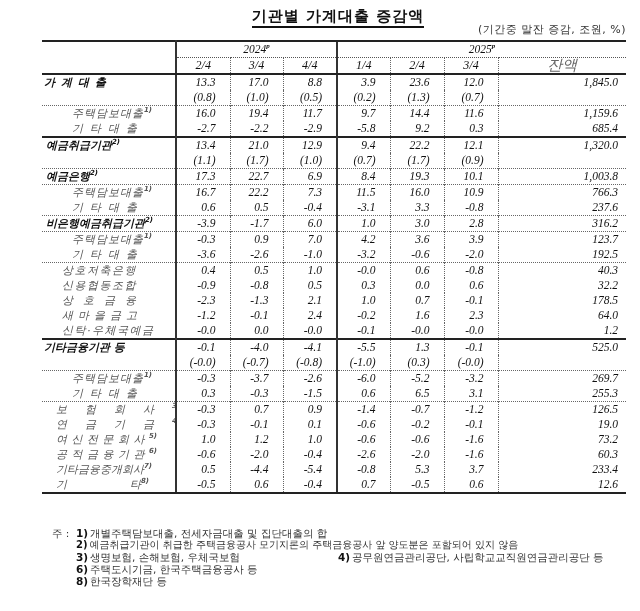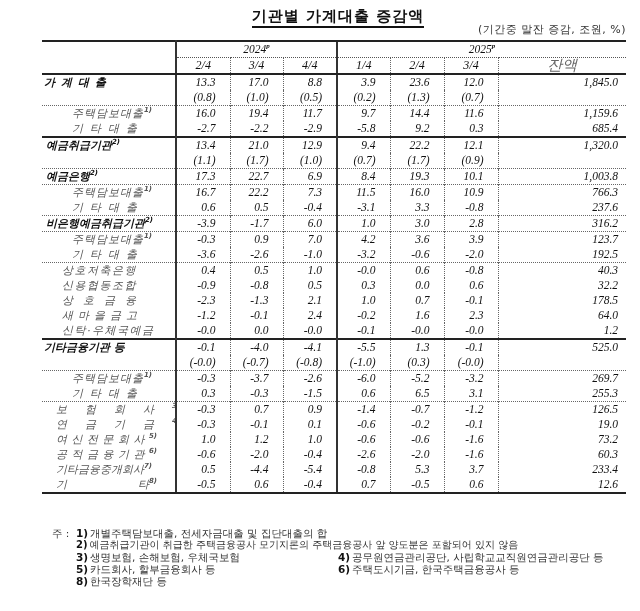--- a/index.html
+++ b/index.html
@@ -330,21 +330,21 @@
         <td class="lbl lbl-sep lv3" style="padding-left: 14px;"><span>기타금융중개회사</span><sup style="letter-spacing: 0px;">7)</sup></td>
         <td class="num">0.5</td>
         <td class="num dv">-4.4</td>
         <td class="num dv">-5.4</td>
         <td class="num thick">-0.8</td>
         <td class="num dv">5.3</td>
         <td class="num dv">3.7</td>
         <td class="num bal dv">233.4</td>
       </tr>
       <tr class=" last">
-        <td class="lbl lbl-sep lv3" style="padding-left: 14px;"><span>기</span><span style="float: right; padding-right: 18px; margin-left: 28px;"><span>타</span><sup>8)</sup></span></td>
+        <td class="lbl lbl-sep lv3" style="padding-left: 14px;"><span>기</span><span style="float: right; padding-right: 26px; margin-left: 28px;"><span>타</span><sup>8)</sup></span></td>
         <td class="num">-0.5</td>
         <td class="num dv">0.6</td>
         <td class="num dv">-0.4</td>
         <td class="num thick">0.7</td>
         <td class="num dv">-0.5</td>
         <td class="num dv">0.6</td>
         <td class="num bal dv">12.6</td>
       </tr>
     </tbody>
 </table>
@@ -358,20 +358,19 @@
     <span class="pre"></span>
     <span class="c2" style="white-space:nowrap;font-size:10px;"><span class="fn-n">2)</span><span>예금취급기관이 취급한 주택금융공사 모기지론의 주택금융공사 앞 양도분은 포함되어 있지 않음</span></span>
   </div>
   <div class="row">
     <span class="pre"></span>
     <span class="c1"><span class="fn-n">3)</span><span>생명보험, 손해보험, 우체국보험</span></span>
     <span class="c2"><span class="fn-n">4)</span><span>공무원연금관리공단, 사립학교교직원연금관리공단 등</span></span>
   </div>
   <div class="row">
     <span class="pre"></span>
-    <span class="c1"><span class="fn-n">5)</span><span>카드회사, 할부금융회사 등</span></span>
     <span class="c2"><span class="fn-n">6)</span><span>주택도시기금, 한국주택금융공사 등</span></span>
   </div>
   <div class="row">
     <span class="pre"></span>
     <span class="c1"><span class="fn-n">8)</span><span>한국장학재단 등</span></span>
   </div>
 </div>
 
 </body></html>

